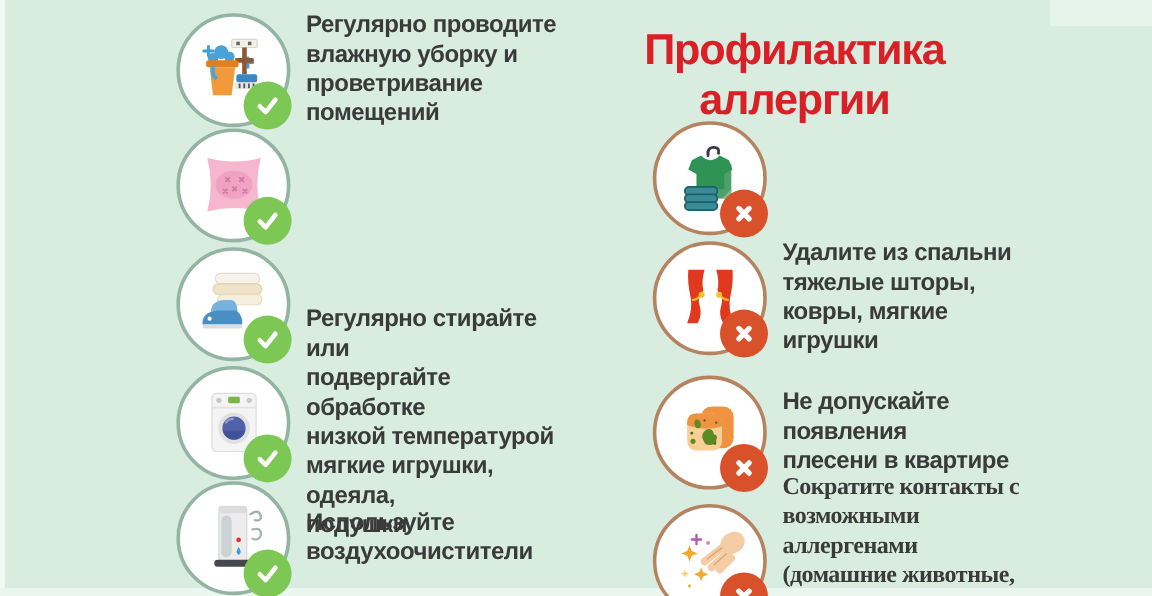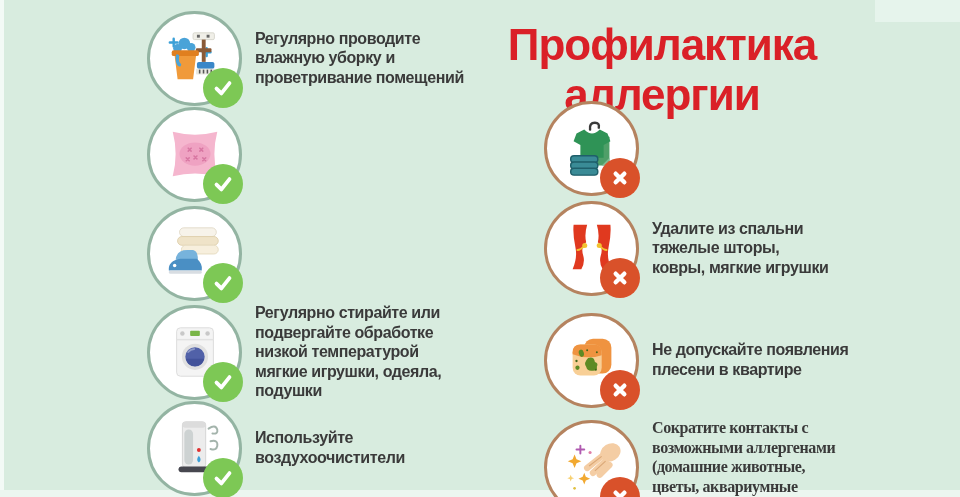--- a/index.html
+++ b/index.html
@@ -2,33 +2,33 @@
 <html><head>
 <meta charset="utf-8">
 <style>
   * { margin:0; padding:0; box-sizing:border-box; }
   body { font-family:"Liberation Sans", sans-serif; }
   .canvas{ position:relative; width:960px; height:497px; background:#d8ecdf; overflow:hidden; }
   .edge-left{ position:absolute; left:0; top:0; width:4px; height:100%; background:#f3faf6; }
   .edge-bottom{ position:absolute; left:0; bottom:0; width:100%; height:7px; background:#ecf6f0; }
   .edge-topright{ position:absolute; right:0; top:0; width:85px; height:22px; background:#e6f4ec; }
   .title{ position:absolute; left:460px; top:20px; width:404px; text-align:center;
-          font-size:44px; font-weight:bold; letter-spacing:-1px; color:#da2027; }
+          font-size:36px; font-weight:bold; letter-spacing:-1px; color:#da2027; }
   .row{ position:absolute; display:flex; align-items:center; height:96px; }
   .circle{ position:relative; flex:0 0 95px; width:95px; height:95px; border-radius:50%;
            background:#ffffff; display:flex; align-items:center; justify-content:center; }
   .circle.do{ border:3px solid #93b4a2; }
   .circle.dont{ border:3px solid #b5835f; }
   .circle svg.icon{ width:62px; height:62px; }
   .badge{ position:absolute; right:-4px; bottom:-5px; width:40px; height:40px; border-radius:50%;
           display:flex; align-items:center; justify-content:center; }
   .badge.check{ background:#7dc855; }
   .badge.cross{ background:#d9512a; }
   .badge svg{ width:26px; height:26px; }
-  .item-text{ margin-left:13px; font-size:16px; font-weight:bold; letter-spacing:-0.4px;
+  .item-text{ margin-left:13px; font-size:20px; font-weight:bold; letter-spacing:-0.4px;
               line-height:1.22; color:#3a3a3a; white-space:pre-line; }
   .col-do .item-text{ width:212px; }
   .col-dont .item-text{ width:205px; }
 </style>
 </head>
 <body>
 
 <div class="canvas">
   <div class="edge-left"></div>
   <div class="edge-bottom"></div>

